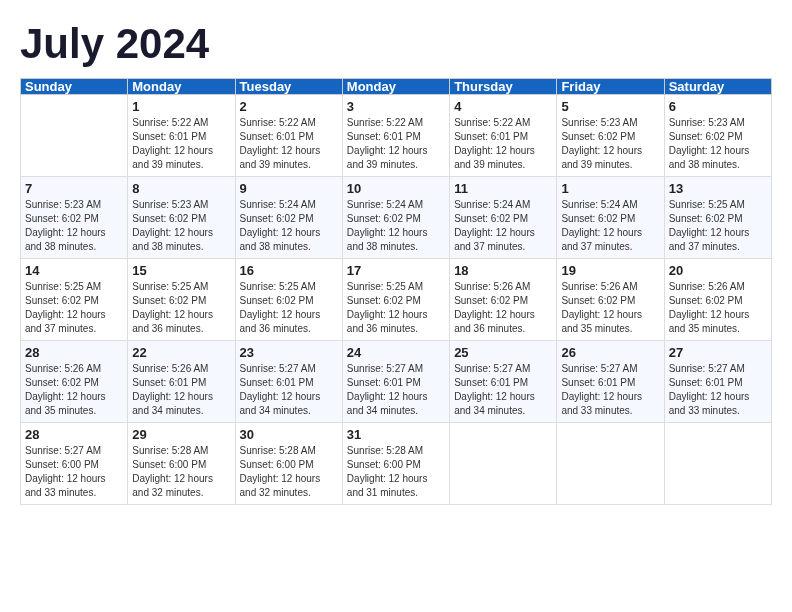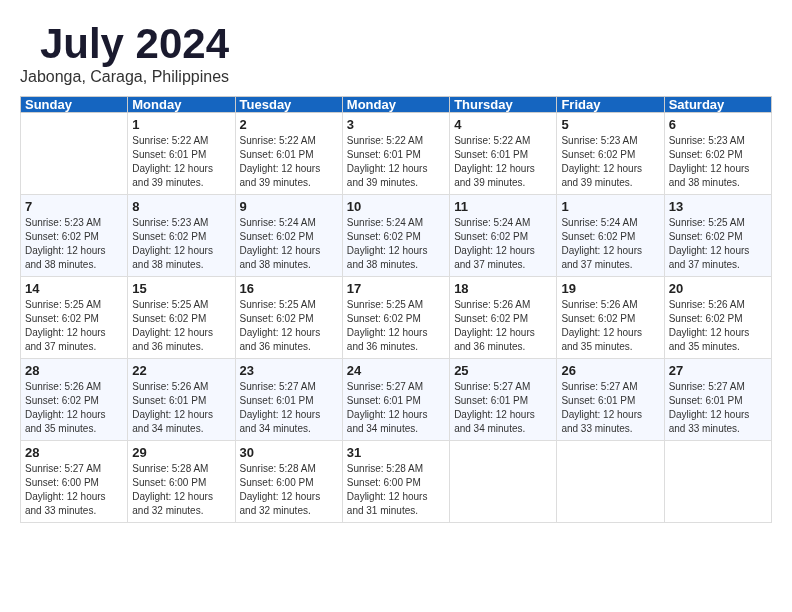--- a/index.html
+++ b/index.html
@@ -92,21 +92,20 @@
     .calendar-table thead tr th {
       background-color: #1565c0;
     }
   </style>
 </head>
 <body>
 
 <div class="header-section">
   <div class="title-section">
     <div class="month-title">July 2024</div>
-    <div class="location-title">Jabonga, Caraga, Philippines</div>
   </div>
 </div>
 
 <table class="calendar-table">
   <thead>
     <tr>
     <th>Sunday</th>
         <th>Monday</th>
         <th>Tuesday</th>
         <th>Monday</th>

